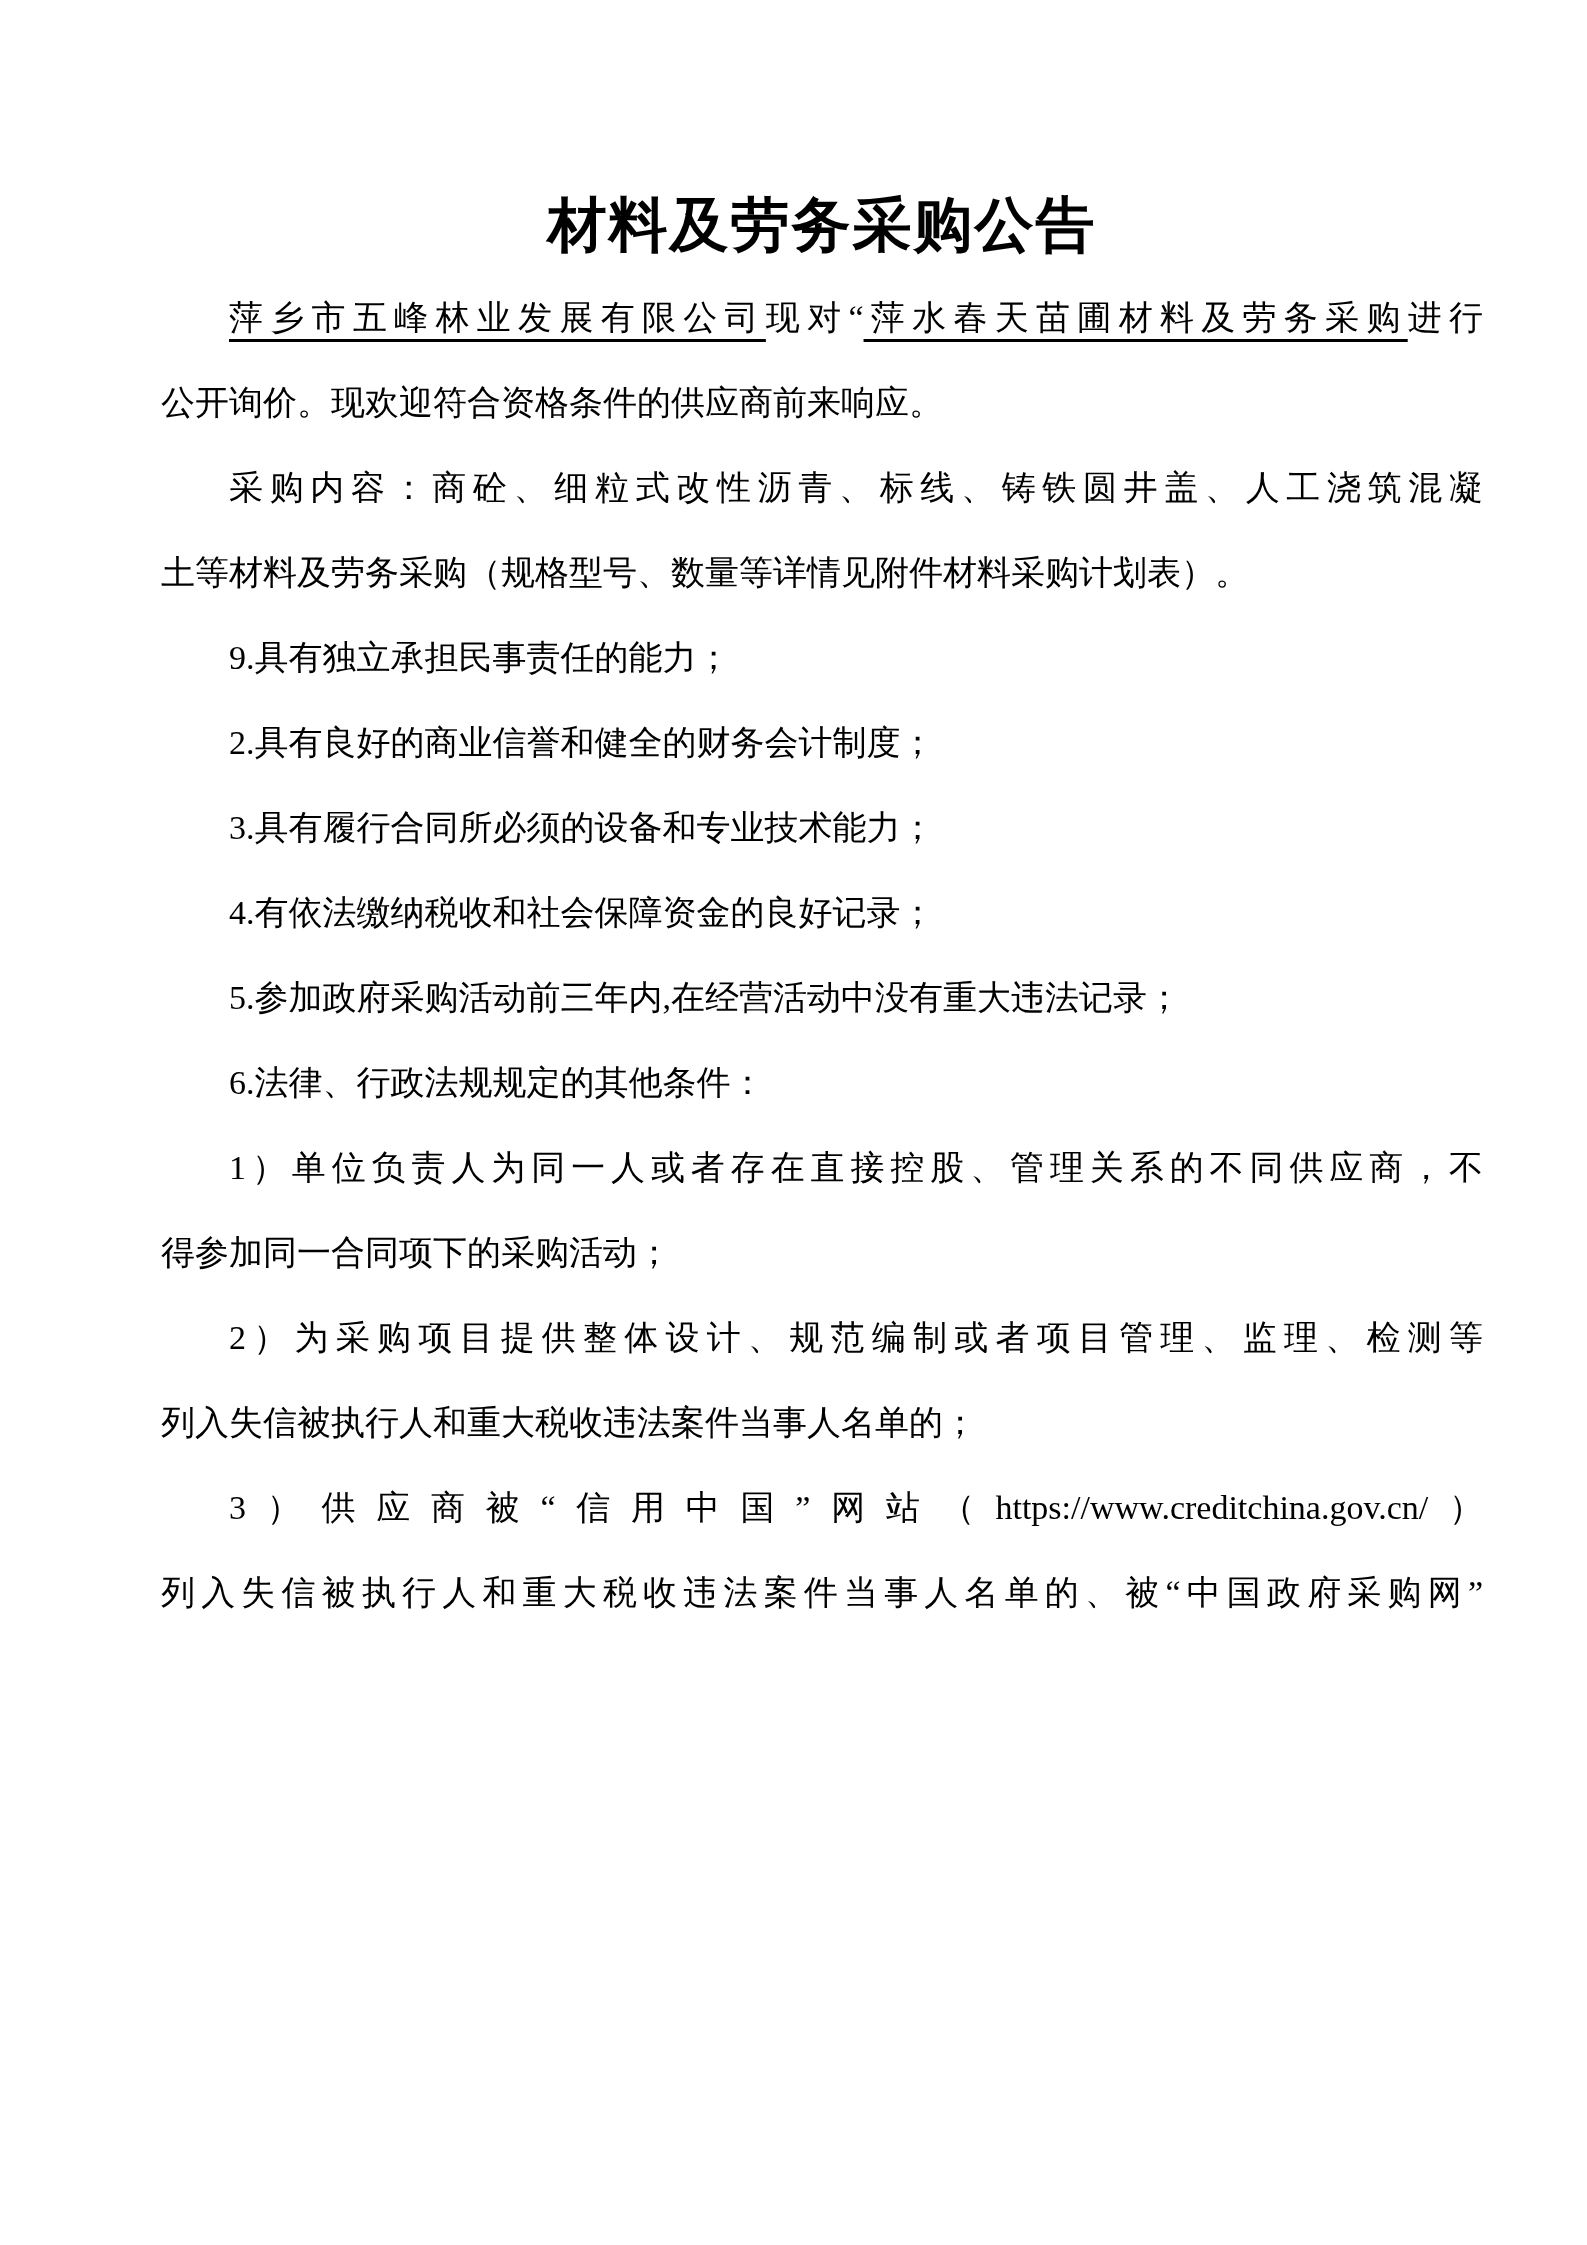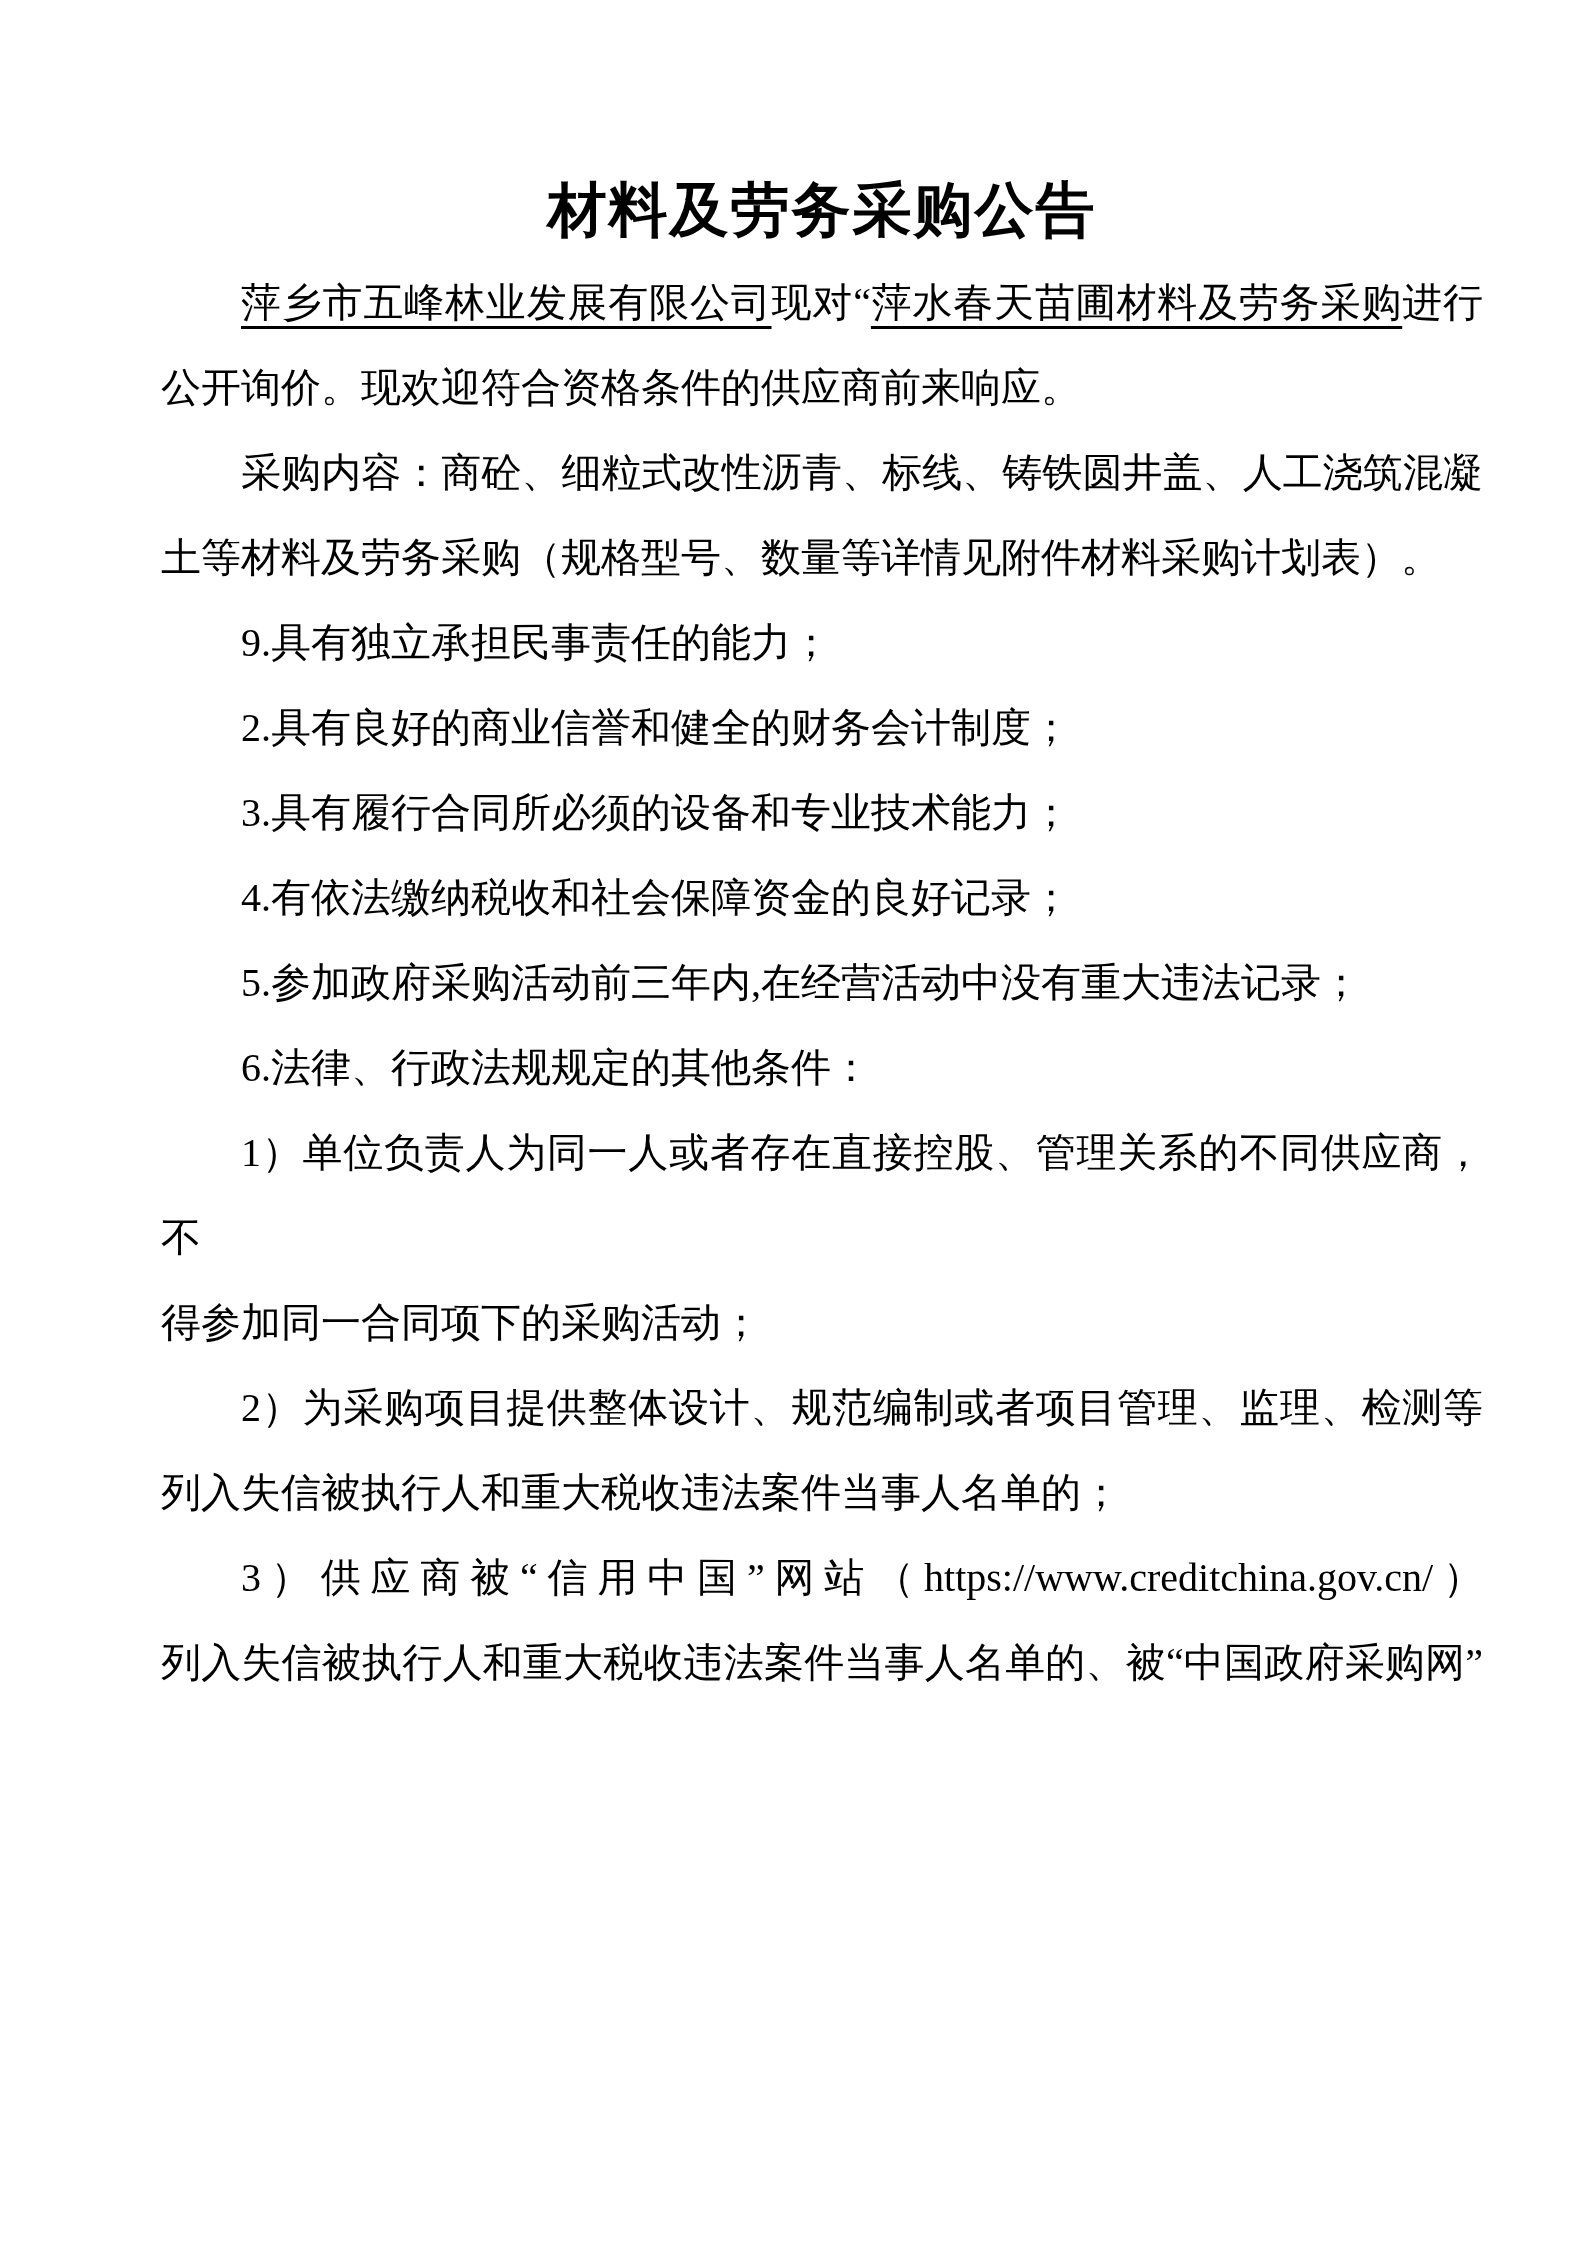--- a/index.html
+++ b/index.html
@@ -11,37 +11,37 @@
     position: relative;
     width: 1587px;
     height: 2245px;
     margin: 0 auto;
     background: var(--page-bg, #ffffff);
     color: var(--text-color, #000000);
     overflow: hidden;
   }
   .content {
     position: absolute;
-    top: 179px;
+    top: 194px;
     left: 161px;
     width: 1322px;
   }
   .doc-title {
     margin: 0 0 19px 0;
     font-family: "Liberation Sans", "DejaVu Sans", sans-serif;
     font-weight: bold;
     font-size: 59px;
     line-height: 62px;
     text-align: center;
     letter-spacing: 2px;
     white-space: nowrap;
   }
   .doc-body {
     font-family: "Liberation Serif", "DejaVu Serif", serif;
-    font-size: 40px;
+    font-size: 34px;
     line-height: 85px;
   }
   .line {
     text-align: justify;
     text-align-last: left;
     white-space: nowrap;
   }
   .line.fill {
     white-space: normal;
     text-align-last: justify;

